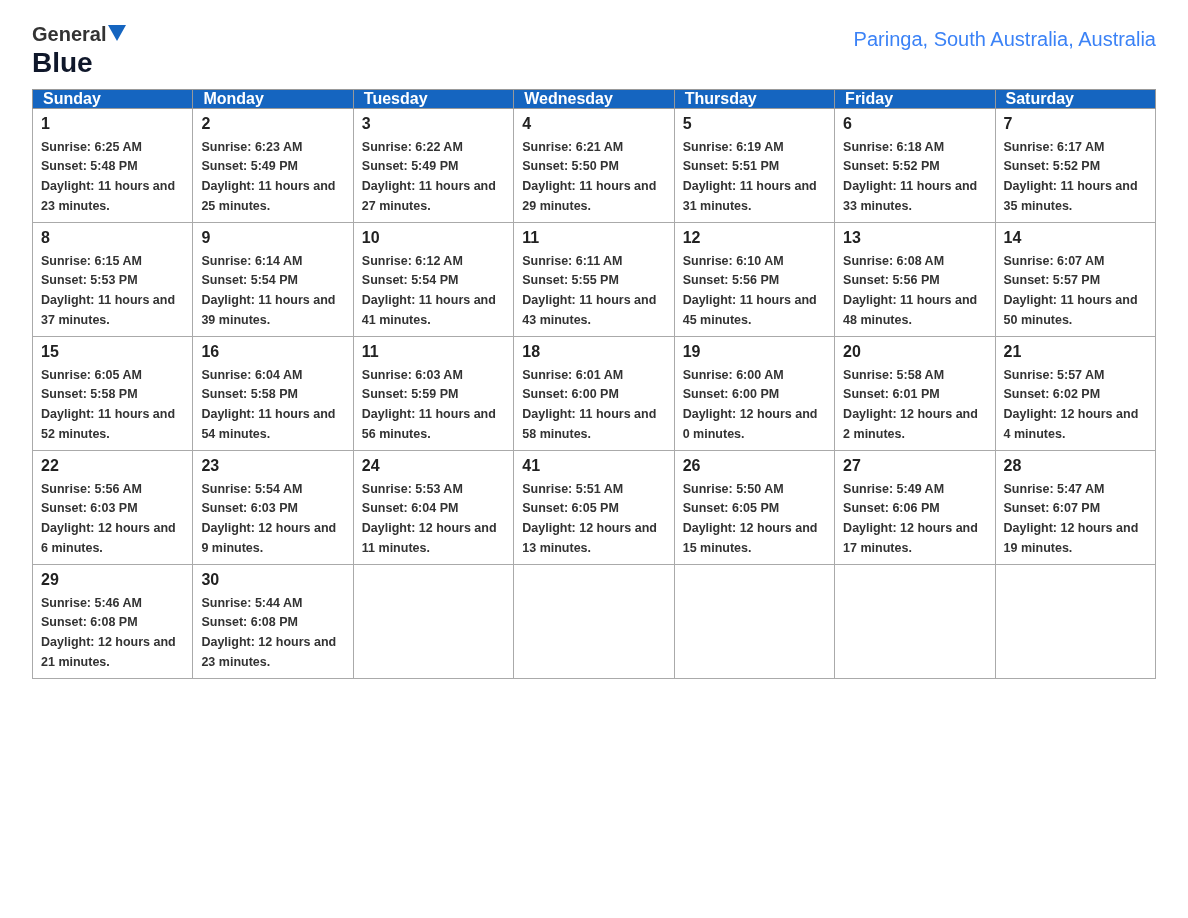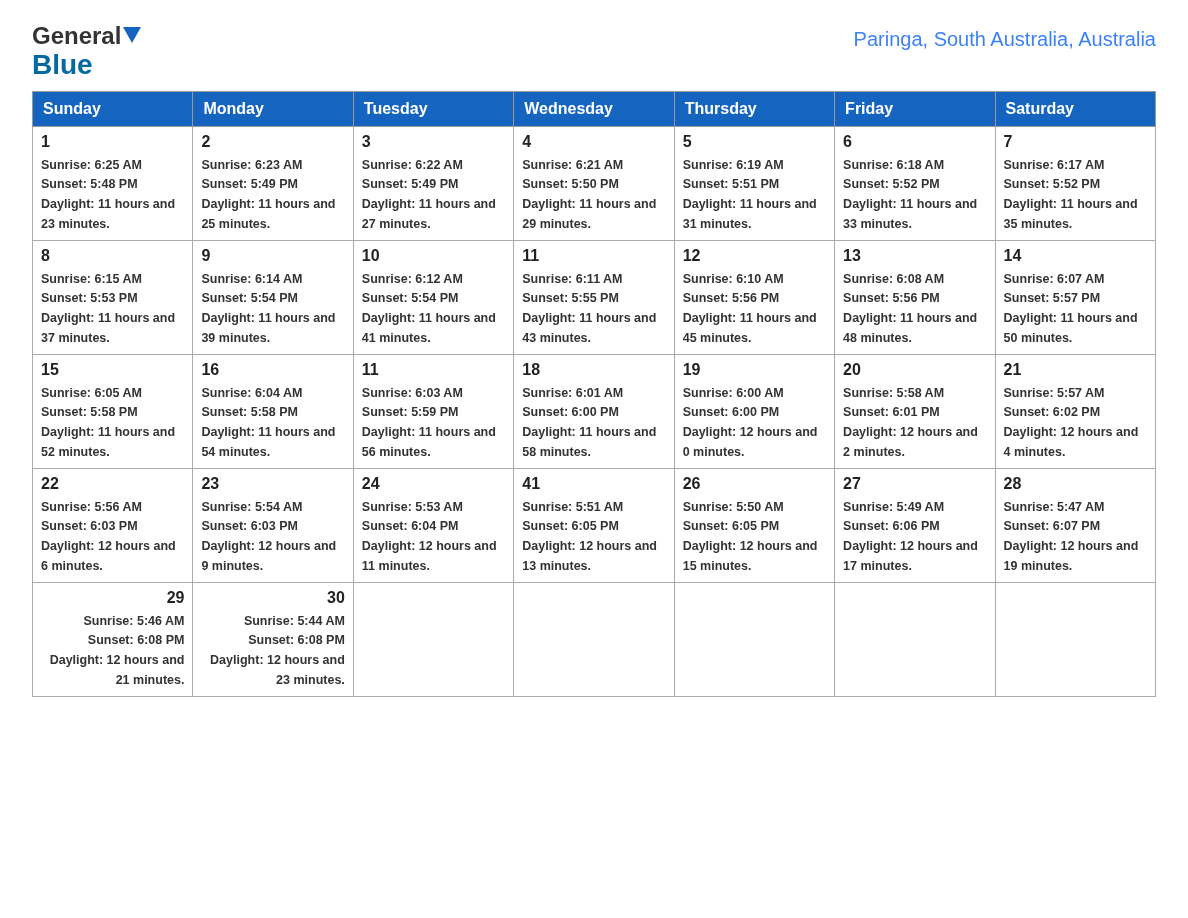--- a/index.html
+++ b/index.html
@@ -15,29 +15,29 @@
       justify-content: space-between;
       align-items: flex-start;
       margin-bottom: 12px;
     }
     .logo {
       display: flex;
       flex-direction: column;
       align-items: flex-start;
     }
     .logo-text {
-      font-size: 24px;
+      font-size: 20px;
       font-weight: bold;
       color: #333;
       line-height: 1;
     }
     .logo-line2 {
       font-size: 28px;
       font-weight: bold;
-      color: #0369a1;
+      color: #0f172a;
       line-height: 1;
       margin-top: 2px;
     }
     .title-block {
       text-align: right;
     }
     .month-title {
       font-size: 52px;
       font-weight: bold;
       color: #222;
@@ -51,21 +51,21 @@
     .calendar {
       width: 100%;
       border-collapse: collapse;
       border: 1px solid #999;
     }
     .calendar th {
       background-color: #1565c0;
       color: #fff;
       font-size: 16px;
       font-weight: bold;
-      padding: 8px 10px;
+      padding: 0 10px;
       border: 1px solid #999;
       text-align: left;
     }
     .calendar td {
       border: 1px solid #aaa;
       vertical-align: top;
       padding: 6px 8px;
       width: 14.28%;
       min-height: 110px;
     }
@@ -83,21 +83,20 @@
       font-weight: bold;
     }
     .empty-cell {
       background: #fff;
     }
     tr.week-row td {
       height: 105px;
     }
     tr.last-row td {
       height: 110px;
-      text-align: right;
     }
   </style>
 </head>
 <body>
 
 <div class="header">
   <div class="logo">
     <div class="logo-text">
       General<svg width="18" height="18" viewBox="0 0 18 18" style="display:inline-block;vertical-align:middle;margin-left:2px;margin-bottom:4px">
           <polygon points="0,0 18,0 9,16" fill="#1565c0"></polygon>

